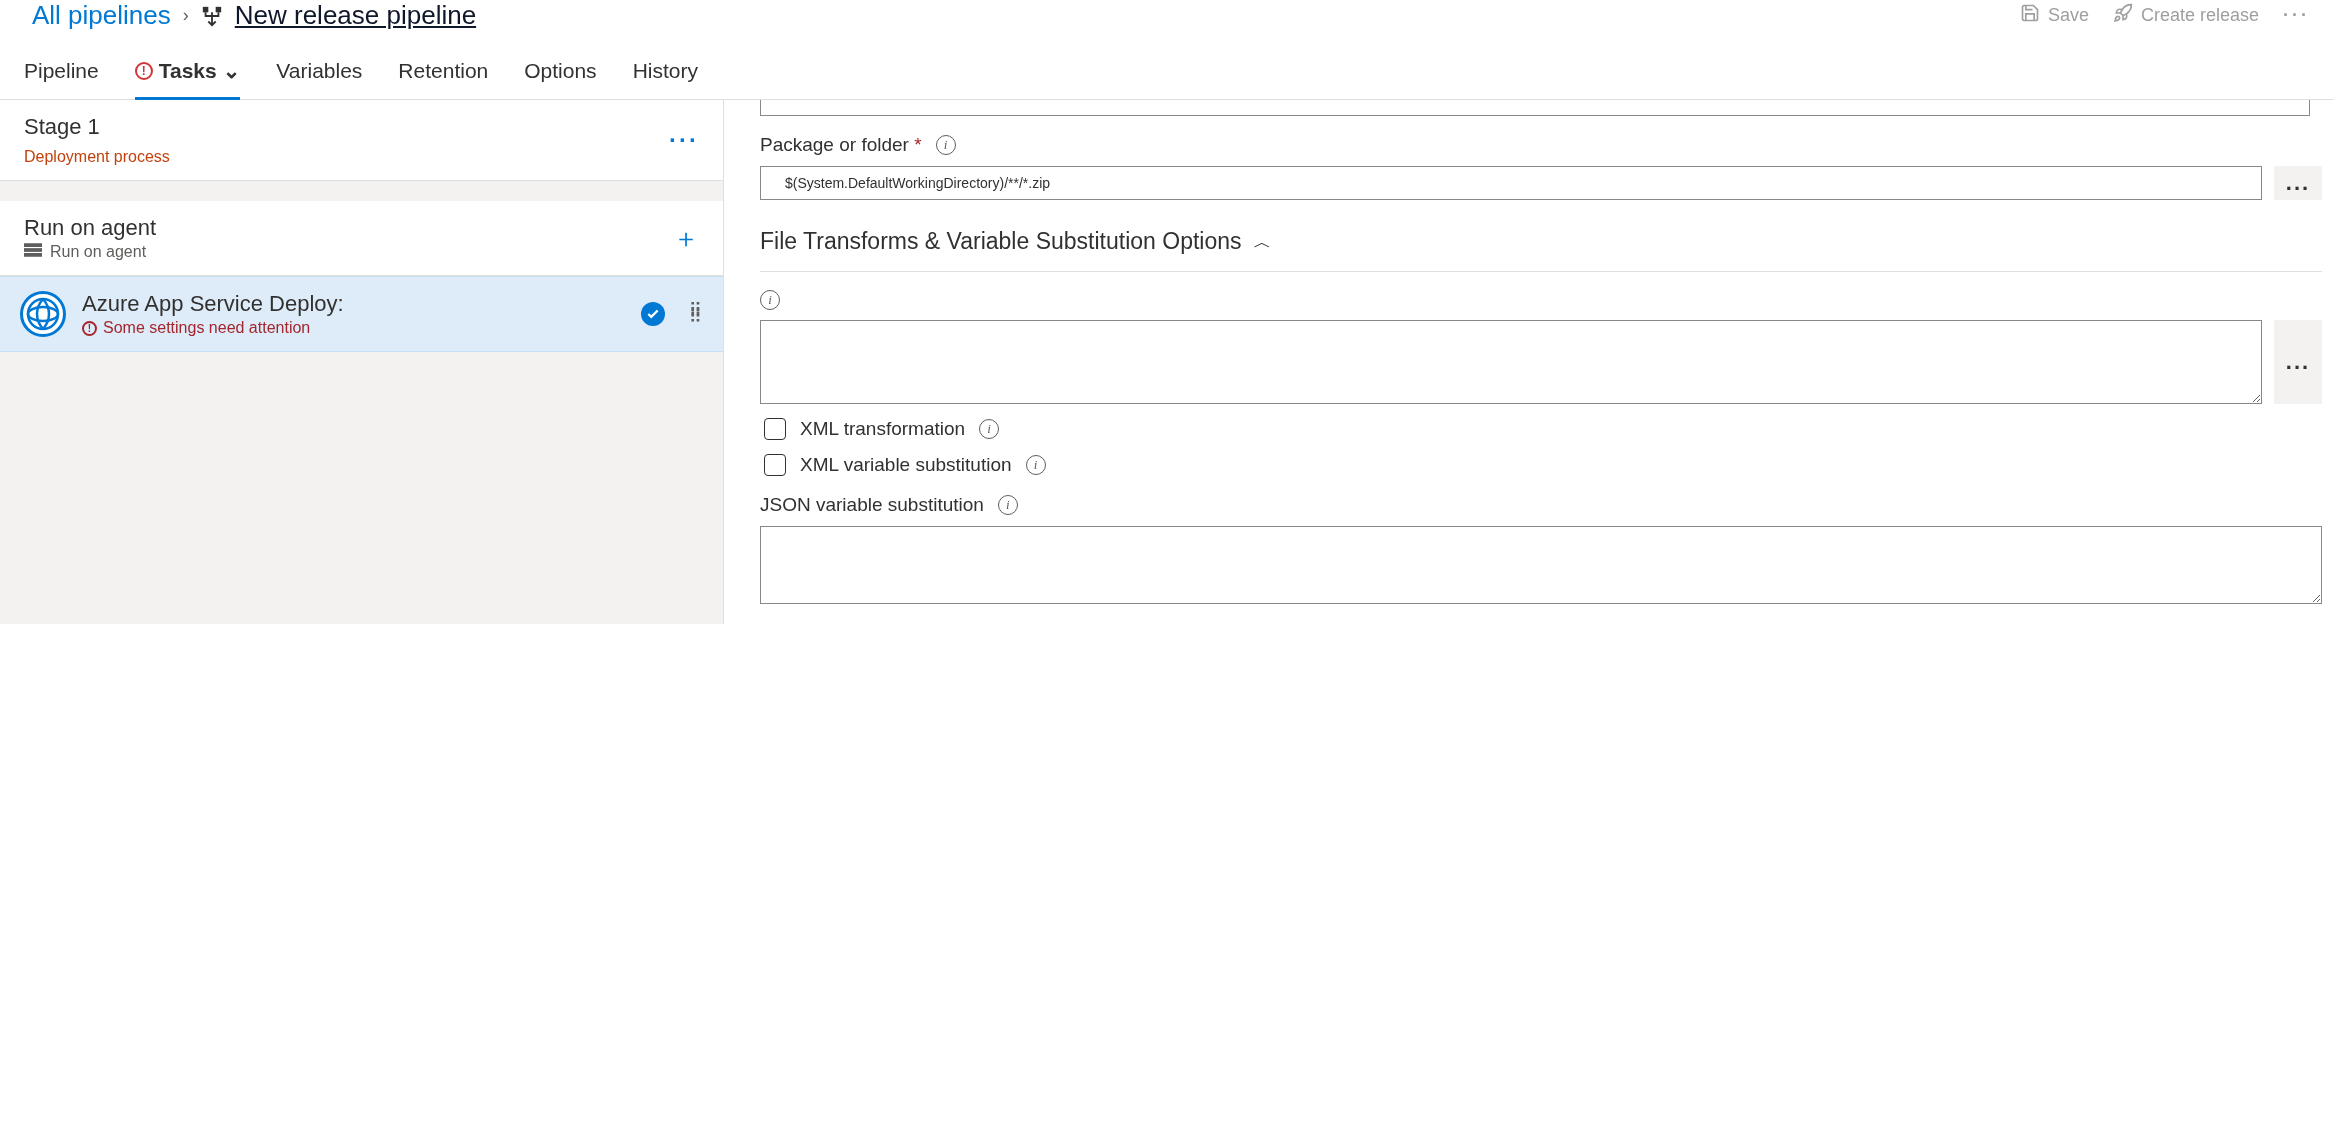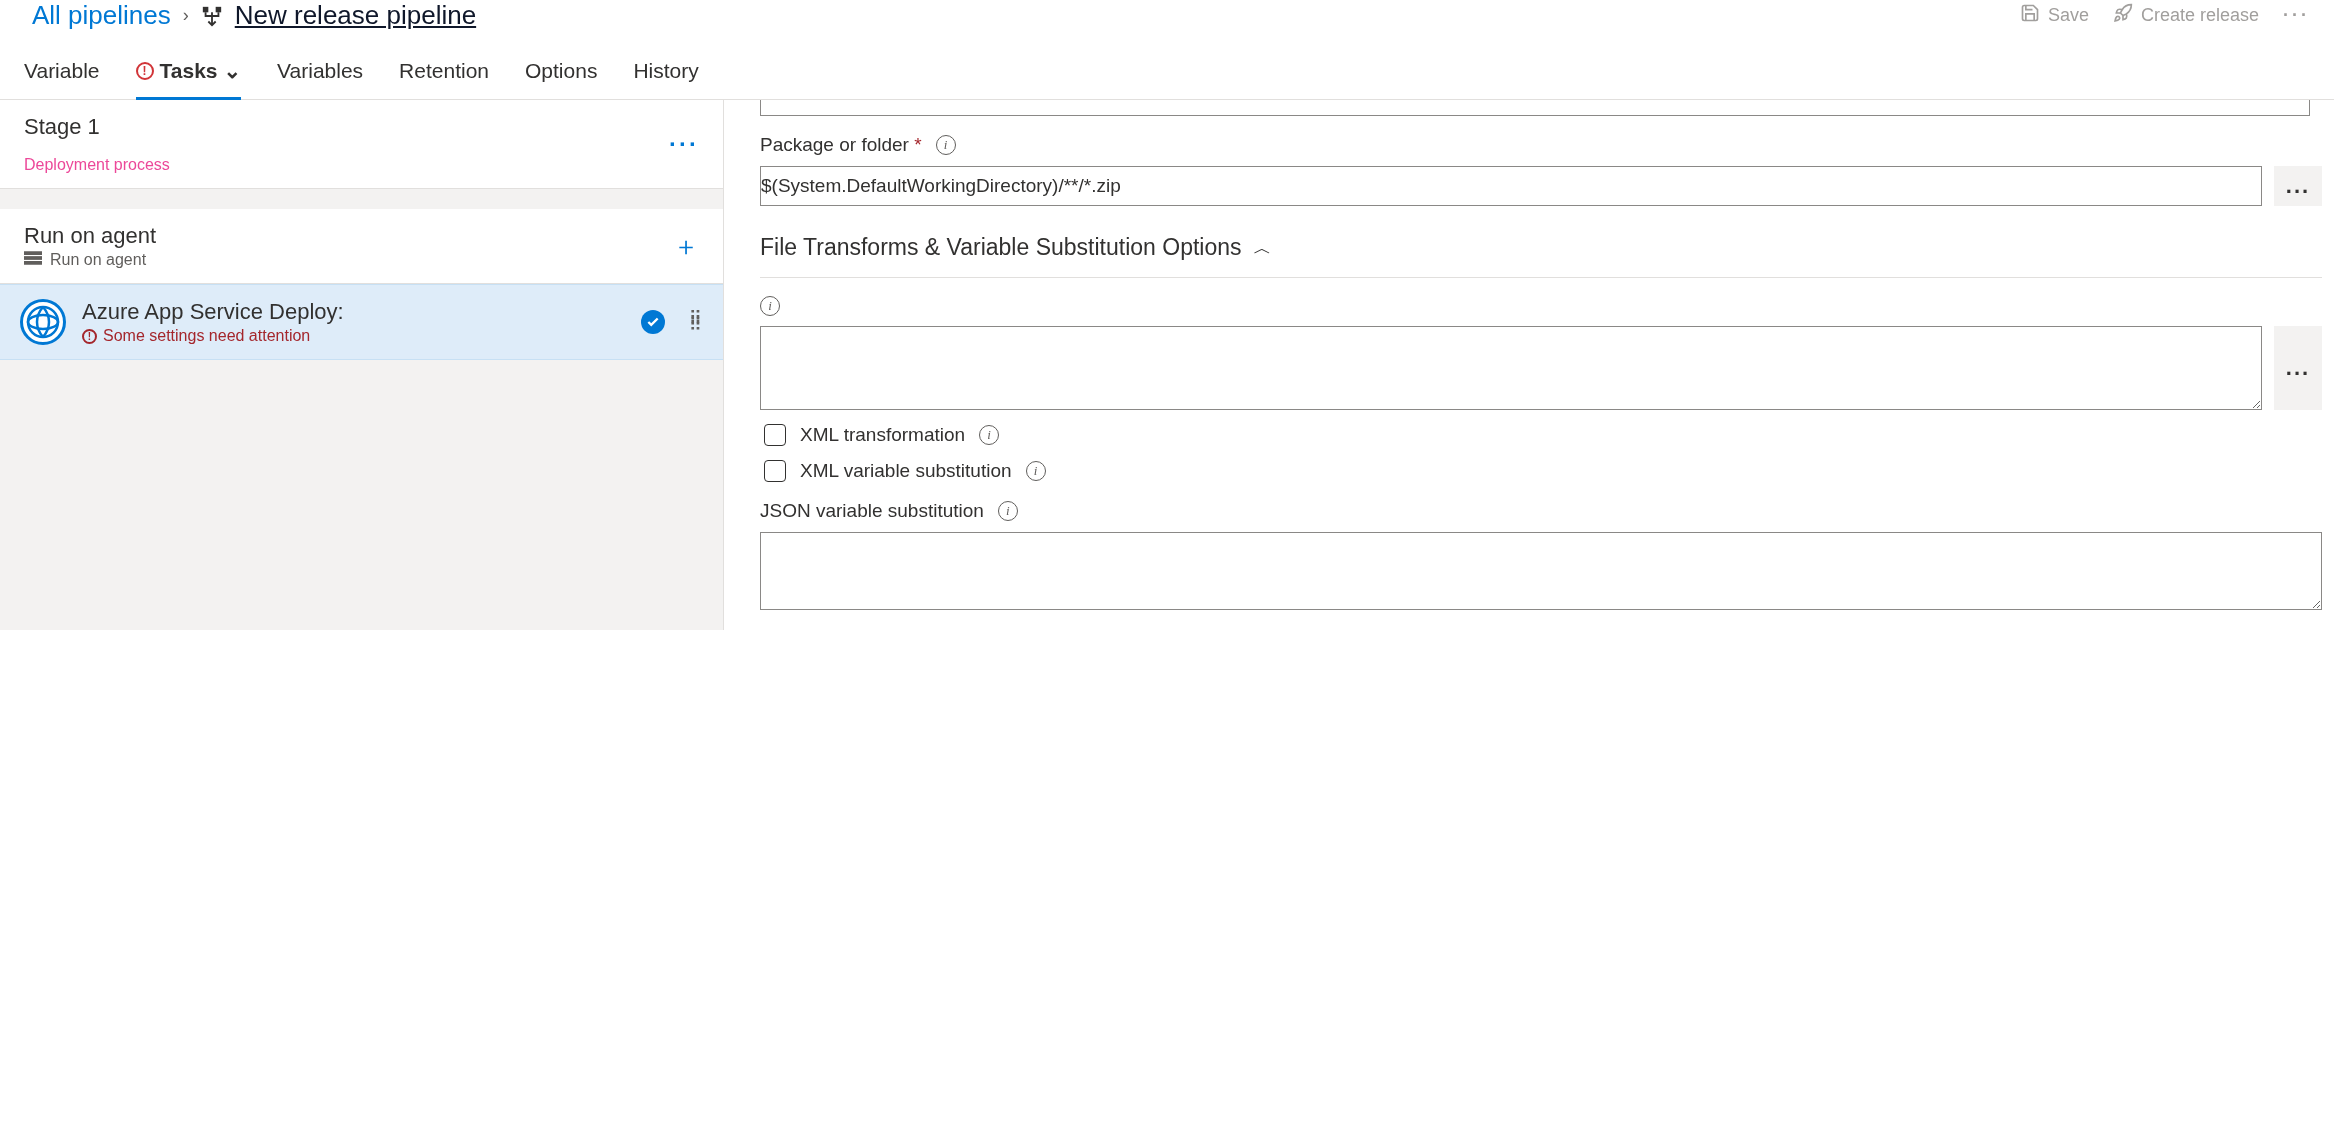--- a/index.html
+++ b/index.html
@@ -66,21 +66,21 @@
   }
   .stage-header, .agent-header {
     background: #fff;
     padding: 14px 24px;
     border-bottom: 1px solid #e1dfdd;
     display: flex;
     justify-content: space-between;
     align-items: center;
   }
   .stage-title { font-size: 22px; color: #323130; }
-  .stage-sub { font-size: 16px; color: #ec4899; margin-top: 16px; }
+  .stage-sub { font-size: 16px; color: #c2410c; margin-top: 8px; }
   .agent-header { margin-top: 20px; }
   .agent-title { font-size: 22px; }
   .agent-sub { font-size: 16px; color: #605e5c; margin-top: 2px; display:flex; align-items:center; gap:8px; }
   .plus-btn { color: #0078d4; font-size: 26px; font-weight: 300; cursor: pointer; }
   .dots-btn { color: #0078d4; font-size: 24px; letter-spacing: 2px; cursor:pointer; font-weight:bold; }
   .task-row {
     background: #deecf9;
     border-top: 1px solid #c7e0f4;
     border-bottom: 1px solid #c7e0f4;
     padding: 14px 20px;
@@ -111,21 +111,21 @@
     font-size: 19px; color: #323130; display:flex; align-items:center; gap:14px;
   }
   .req { color: #a4262c; }
   .info-icon {
     width: 20px; height: 20px; border: 1.5px solid #605e5c; border-radius:50%;
     display:inline-flex; align-items:center; justify-content:center;
     font-size:13px; color:#605e5c; font-style: italic; font-family: serif; cursor:pointer;
   }
   .input-row { display:flex; gap:12px; margin-top:10px; align-items:stretch; }
   .text-input {
-    flex:1; border:1px solid #8a8886; padding: 8px 0; font-size: 19px;
+    flex:1; border:1px solid #8a8886; padding: 8px 24px; font-size: 14px;
     font-family: inherit; color:#323130;
   }
   .textarea { min-height: 84px; resize: both; }
   .ellipsis-btn {
     width: 48px; background:#f3f2f1; border:none;
     display:flex; align-items:center; justify-content:center;
     font-size: 22px; color:#323130; cursor:pointer; font-weight:bold; letter-spacing:2px;
   }
   .section-header {
     font-size: 23px; margin-top: 28px; display:flex; align-items:center; gap:12px;
@@ -178,21 +178,21 @@
             <path d="M12 15v5s3.03-.55 4-2c1.08-1.62 0-5 0-5"></path>
           </svg>
       </span>
       <span>Create release</span>
     </div>
     <div class="hdr-btn" style="letter-spacing:3px; font-weight:bold;">···</div>
   </div>
 </div>
 
 <div class="tabs">
-  <div class="tab">Variable</div>
+  <div class="tab">Pipeline</div>
   <div class="tab active">
     <span class="warn-icon">!</span>
     <span>Tasks</span>
     <span>⌄</span>
   </div>
   <div class="tab">Variables</div>
   <div class="tab">Retention</div>
   <div class="tab">Options</div>
   <div class="tab">History</div>
 </div>

